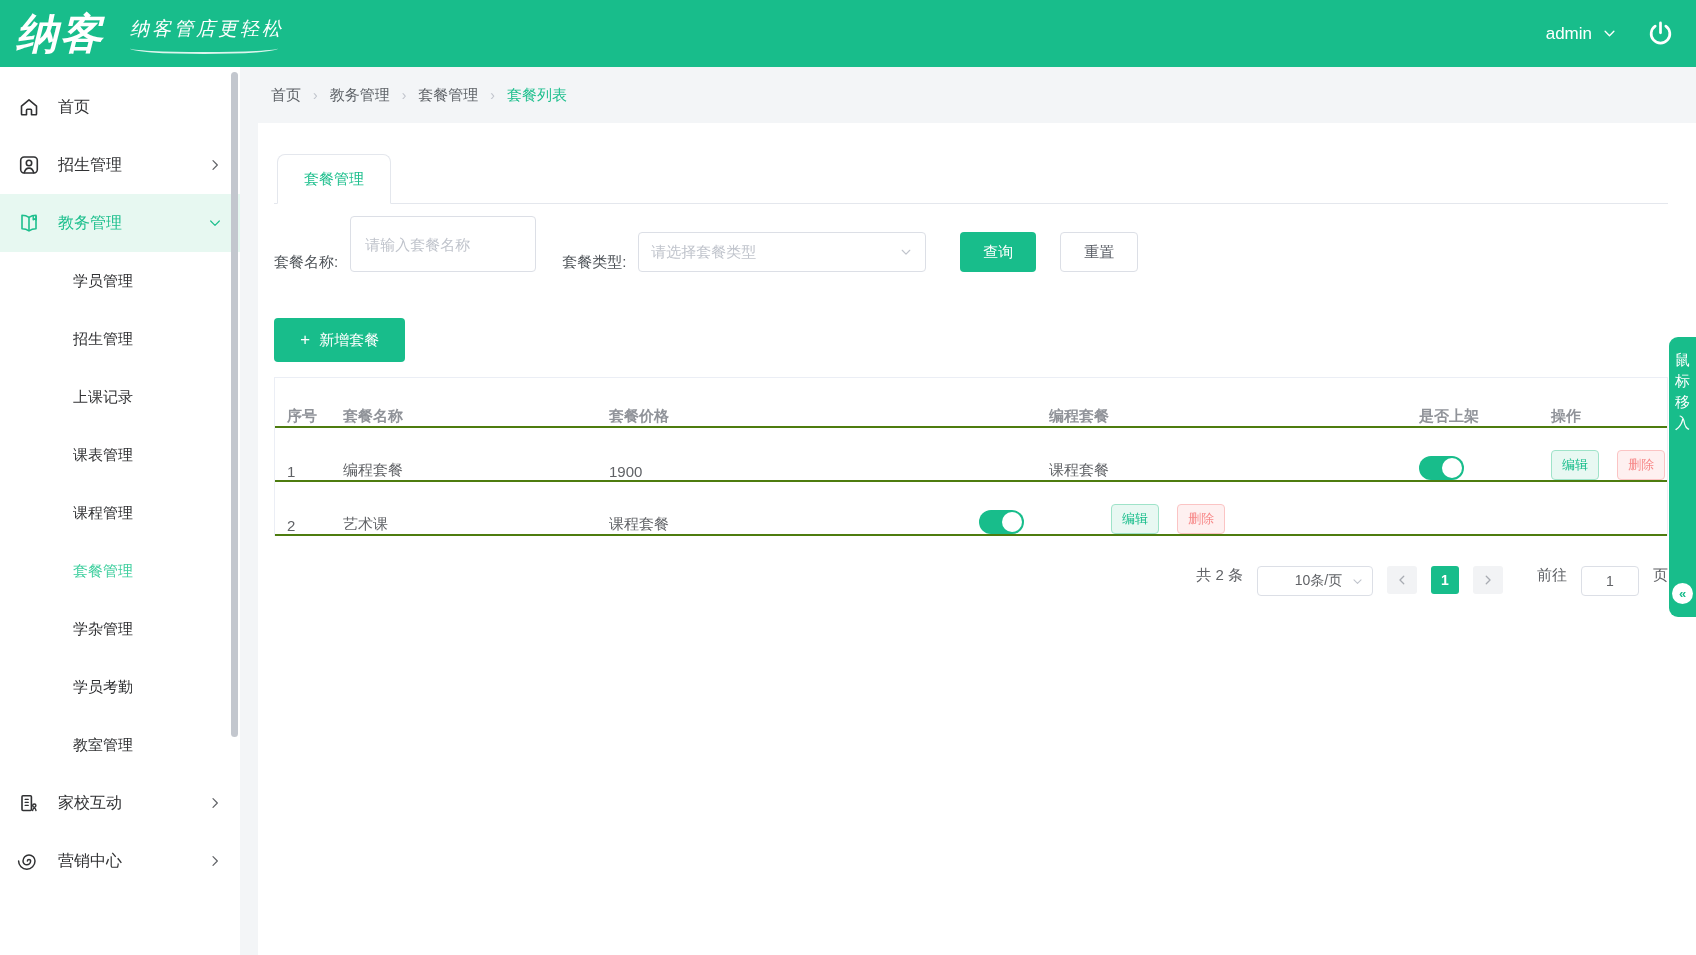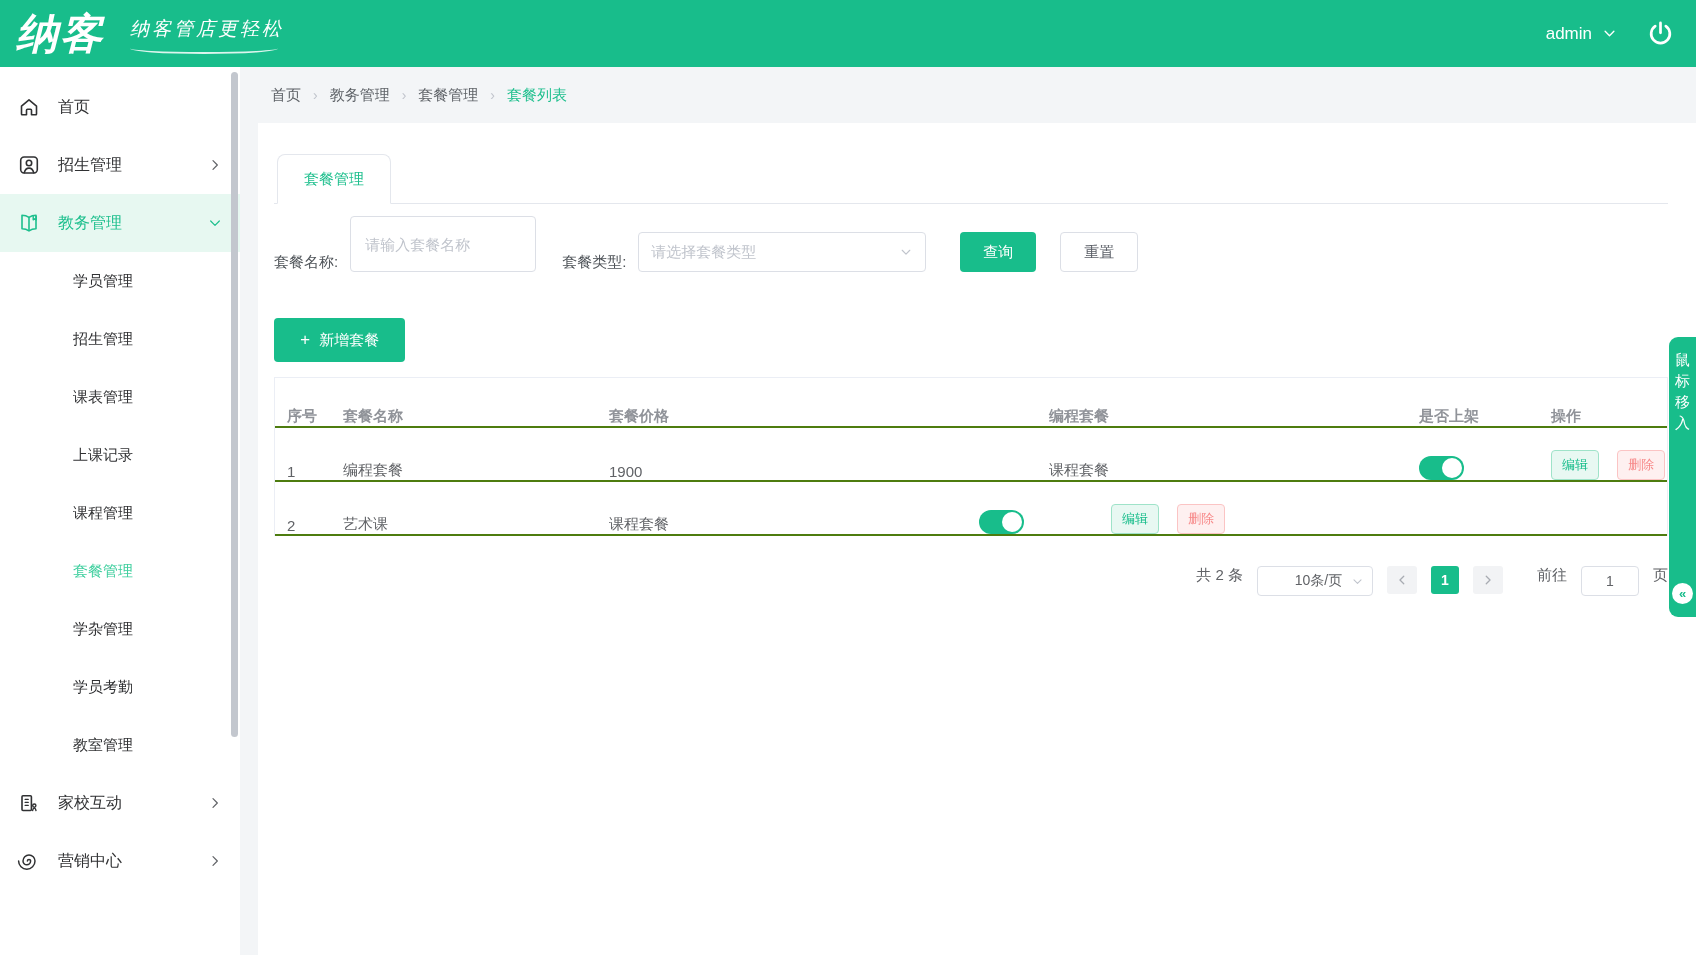--- a/index.html
+++ b/index.html
@@ -159,22 +159,22 @@
         <span class="lbl">教务管理</span>
         <span class="chev">
           <svg width="16" height="16" viewBox="0 0 24 24" fill="none">
               <path d="M5.5 9 12 15.5 18.5 9" stroke="#1dbf8d" stroke-width="1.8" stroke-linecap="round" stroke-linejoin="round"></path>
             </svg>
         </span>
       </div>
 
       <div class="subitem">学员管理</div>
       <div class="subitem">招生管理</div>
+      <div class="subitem">上课记录</div>
       <div class="subitem">课表管理</div>
-      <div class="subitem">上课记录</div>
       <div class="subitem">课程管理</div>
       <div class="subitem active">套餐管理</div>
       <div class="subitem">学杂管理</div>
       <div class="subitem">学员考勤</div>
       <div class="subitem">教室管理</div>
 
       <div class="mitem">
         <span class="ic">
           <svg width="24" height="24" viewBox="0 0 24 24" fill="none">
               <rect x="5" y="4.8" width="9.4" height="14.7" rx="1" stroke="#303133" stroke-width="1.6"></rect>

